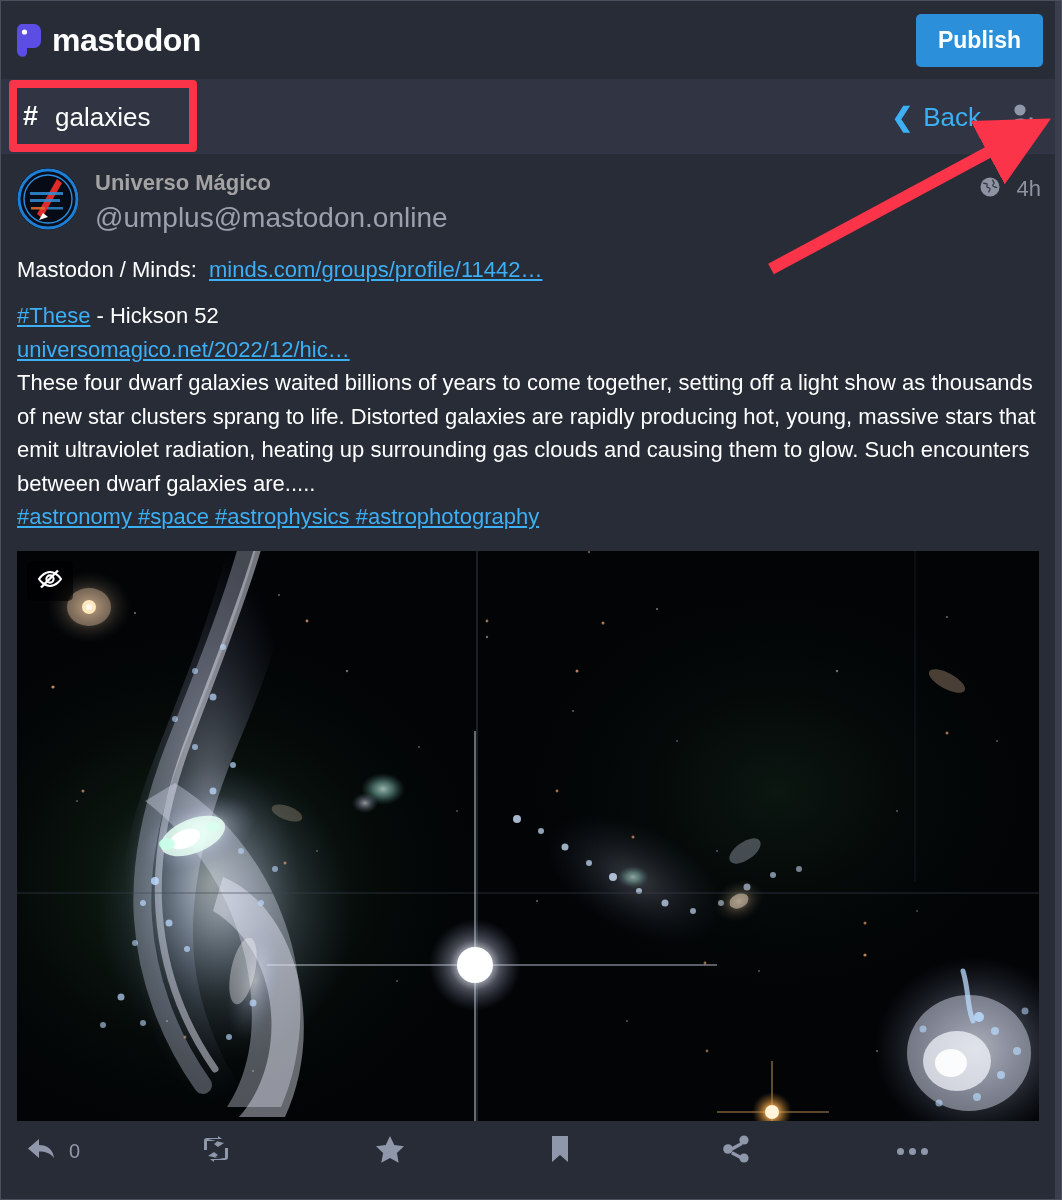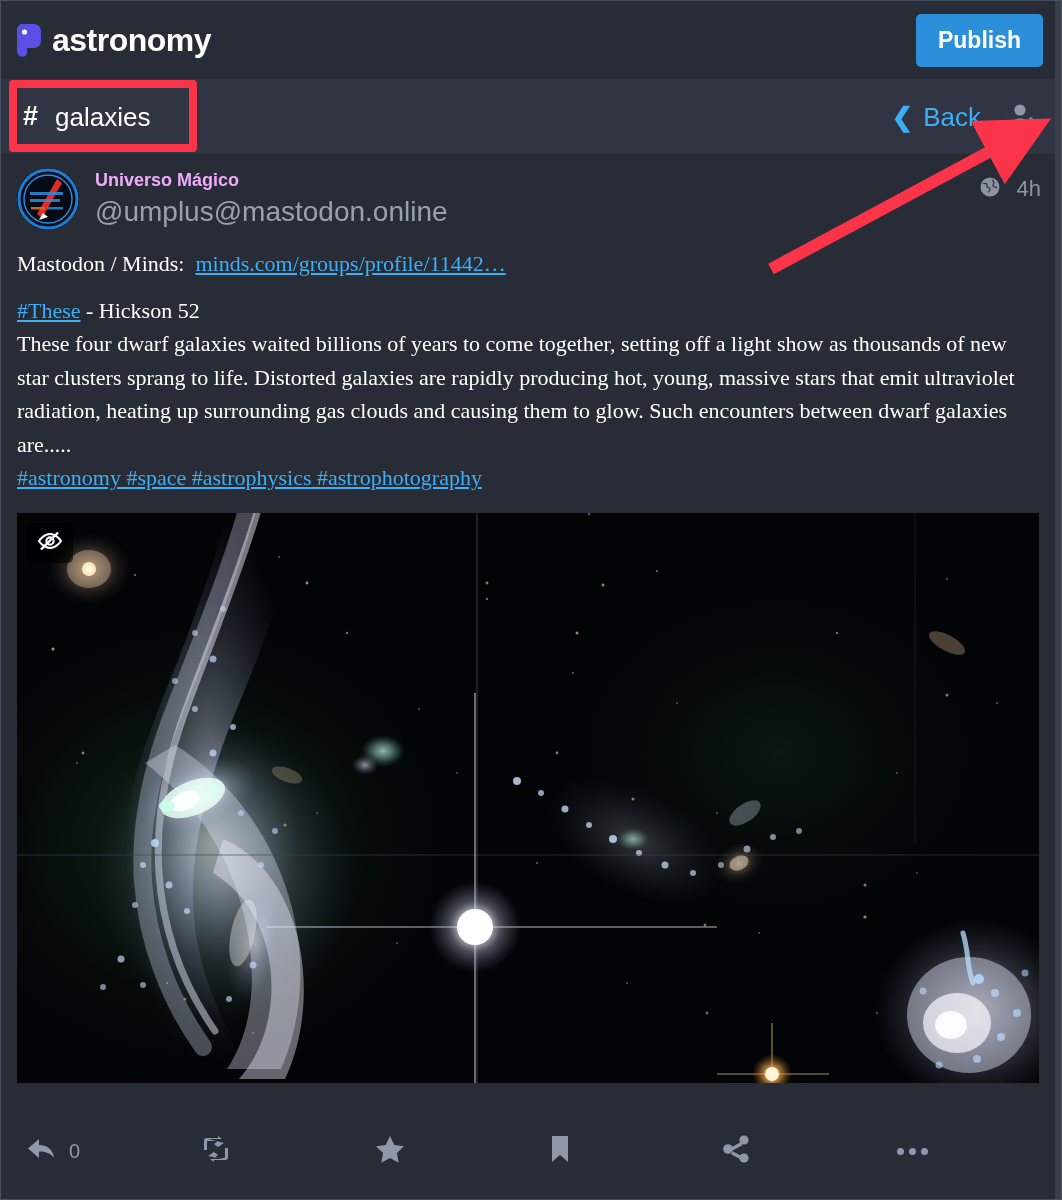--- a/index.html
+++ b/index.html
@@ -77,38 +77,37 @@
   .post-head {
     display: flex; align-items: flex-start; gap: 16px;
     position: relative;
   }
   .avatar {
     width: 62px; height: 62px; border-radius: 50%;
     flex: 0 0 62px; overflow: hidden; margin-top: 2px;
   }
   .names { padding-top: 2px; }
   .display-name {
-    font-size: 18px; font-weight: bold; color: #f0abfc;
+    font-size: 22px; font-weight: bold; color: #a3a3a3;
     line-height: 1.35;
   }
   .handle {
     font-size: 28px; color: #9aa0ae; line-height: 1.4;
   }
   .post-time {
     position: absolute; right: 0; top: 10px;
     display: flex; align-items: center; gap: 16px;
     color: #8d93a2;
   }
   .post-time .tstamp { font-size: 22px; }
 
   .post-body {
     margin-top: 16px;
     font-size: 22px; line-height: 1.52; color: #ffffff;
     word-wrap: break-word;
-    font-family: Liberation Serif, serif;
   }
   .post-body p { margin: 0; }
   .post-body .lnk, .post-body .tag { color: #3caff5; }
   .gap-line { height: 13px; }
 
   
   .media {
     position: relative;
     margin-top: 18px;
     width: 1022px; height: 570px;
@@ -165,21 +164,21 @@
 <div class="app">
 
   <div class="topbar">
     <div class="brand">
       <span class="brand-mark">
         <svg width="40" height="40" viewBox="0 0 40 40">
           <path d="M10 4h13a7 7 0 0 1 7 7v10a7 7 0 0 1-7 7h-7v4.5c0 2.4-1.9 4.3-4.3 4.3h-0.2A5.5 5.5 0 0 1 6 31.3V11a7 7 0 0 1 4-7z" fill="#5c4ee5"></path>
           <circle cx="13.5" cy="12" r="2.6" fill="#ffffff"></circle>
         </svg>
       </span>
-      <span class="brand-text">astronomy</span>
+      <span class="brand-text">mastodon</span>
     </div>
     <button class="publish-btn">Publish</button>
   </div>
 
   <div class="navbar">
     <div class="tag-wrap">
       <span class="tag-hash">#</span>
       <span class="tag-name">galaxies</span>
     </div>
     <div class="nav-right">
@@ -230,20 +229,23 @@
     </div>
 
     <div class="post-body">
       <p>
         <span>Mastodon / Minds:</span>
         <span>&nbsp;</span><a class="lnk" href="#">minds.com/groups/profile/11442…</a>
       </p>
       <div class="gap-line"></div>
       <p>
         <a class="tag" href="#">#These</a><span> - Hickson 52</span>
+      </p>
+      <p>
+        <a class="lnk" href="#">universomagico.net/2022/12/hic…</a>
       </p>
       <p>These four dwarf galaxies waited billions of years to come together, setting off a light show as thousands of new star clusters sprang to life. Distorted galaxies are rapidly producing hot, young, massive stars that emit ultraviolet radiation, heating up surrounding gas clouds and causing them to glow. Such encounters between dwarf galaxies are.....</p>
       <p>
         <a class="tag" href="#">#astronomy #space #astrophysics #astrophotography</a>
       </p>
     </div>
 
     <div class="media">
       <svg class="sky" viewBox="0 0 1022 570" preserveAspectRatio="none">
         <defs>

